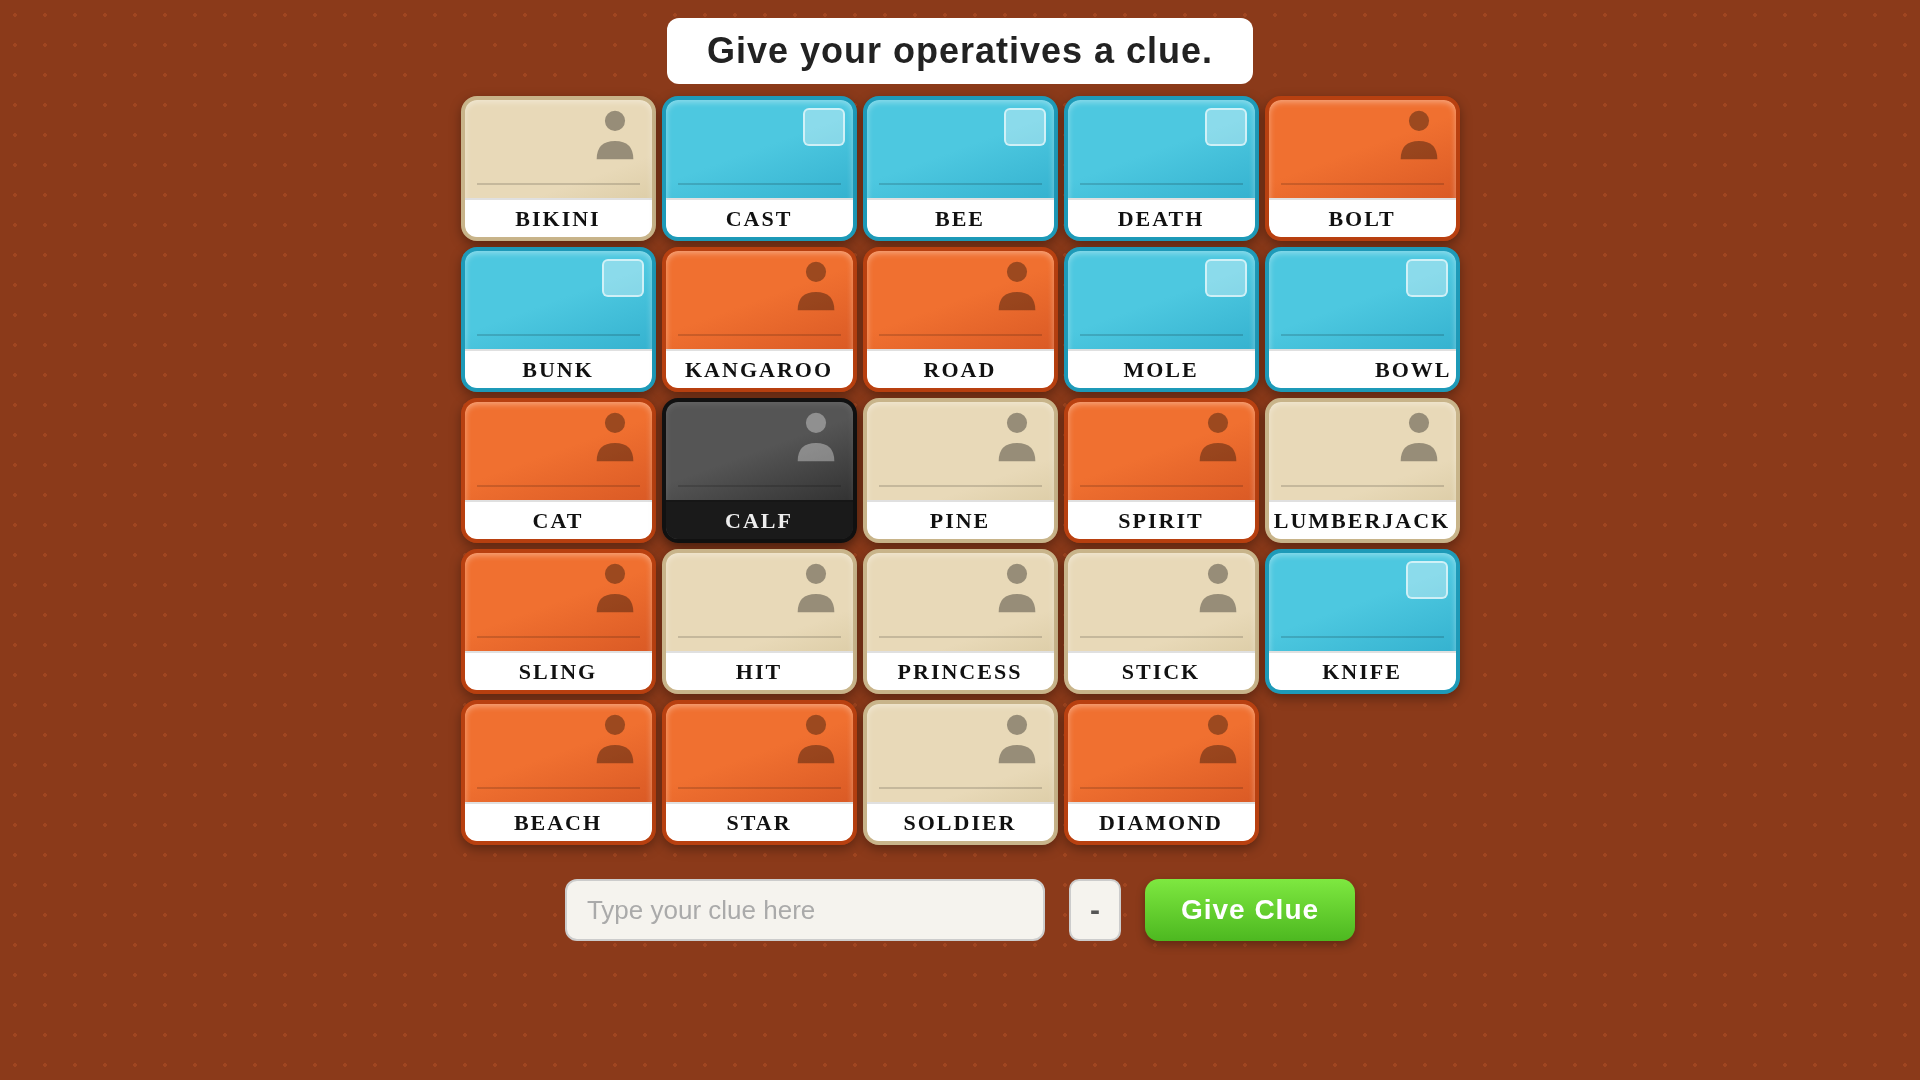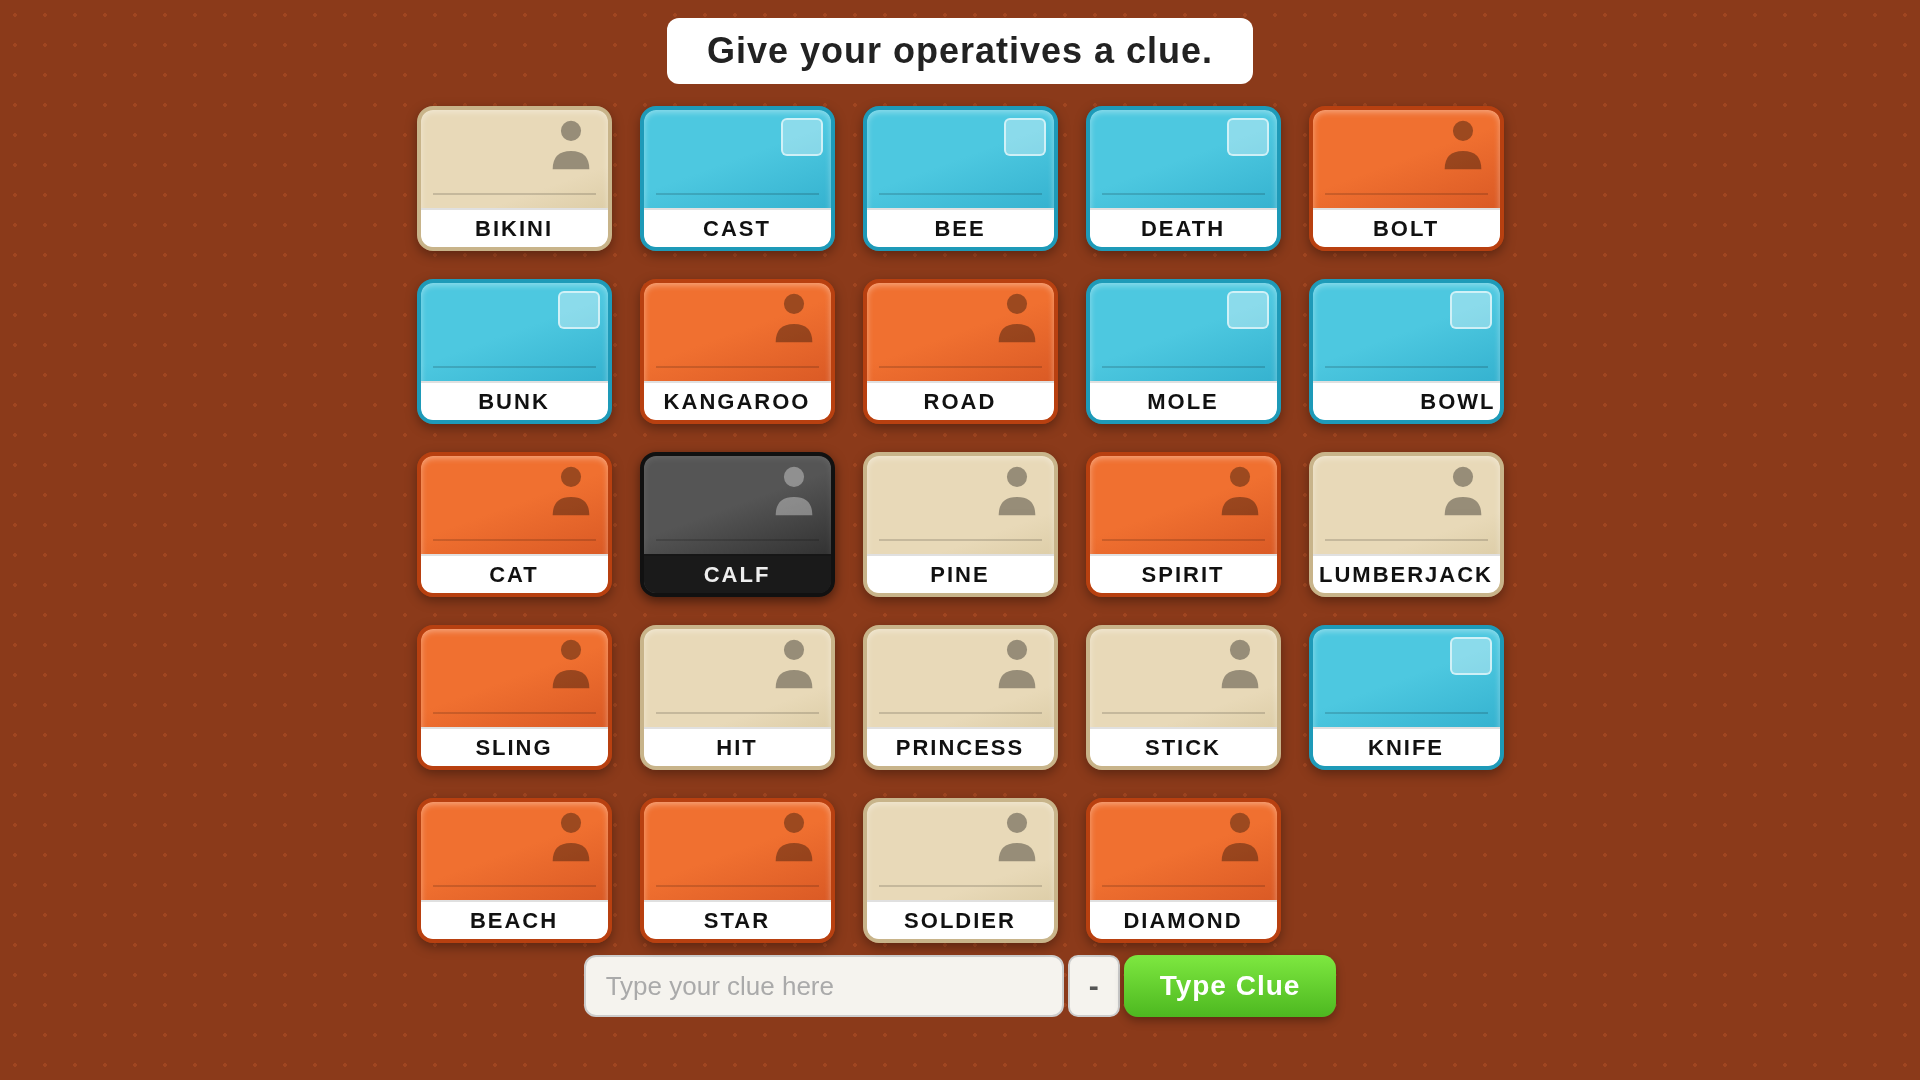--- a/index.html
+++ b/index.html
@@ -26,22 +26,23 @@
       font-size: 36px;
       font-weight: 900;
       color: #222;
       letter-spacing: 1px;
     }
 
     .grid {
       display: grid;
       grid-template-columns: repeat(5, 195px);
       grid-template-rows: repeat(5, 145px);
-      gap: 28px;
-      margin-top: 22px;
+      gap: 6px;
+      margin-top: 12px;
+      font-family: Liberation Serif, serif;
     }
 
     .card {
       border-radius: 16px;
       display: flex;
       flex-direction: column;
       align-items: center;
       justify-content: flex-end;
       padding-bottom: 10px;
       cursor: pointer;
@@ -139,22 +140,22 @@
       font-size: 22px;
       font-weight: 900;
       color: #eee;
       letter-spacing: 2px;
       text-transform: uppercase;
     }
 
     .bottom-bar {
       display: flex;
       align-items: center;
-      gap: 4px;
-      margin-top: 12px;
+      gap: 24px;
+      margin-top: 34px;
     }
 
     .clue-input {
       width: 480px;
       height: 62px;
       border-radius: 12px;
       border: 2px solid #ccc;
       background: #f5f3ee;
       font-size: 26px;
       font-family: Arial, sans-serif;
@@ -383,14 +384,14 @@
         <path d="M5 56 Q5 36 25 36 Q45 36 45 56 Z" fill="#000"></path>
       </svg>
       <div class="card-line"></div>
       <div class="card-label-area" style="background: white;"><span class="card-word">DIAMOND</span></div>
     </div>
   </div>
 
 <div class="bottom-bar">
   <input class="clue-input" type="text" placeholder="Type your clue here" style="">
   <div class="minus-btn">-</div>
-  <button class="give-clue-btn">Type Clue</button>
+  <button class="give-clue-btn">Give Clue</button>
 </div>
 
 </body></html>

